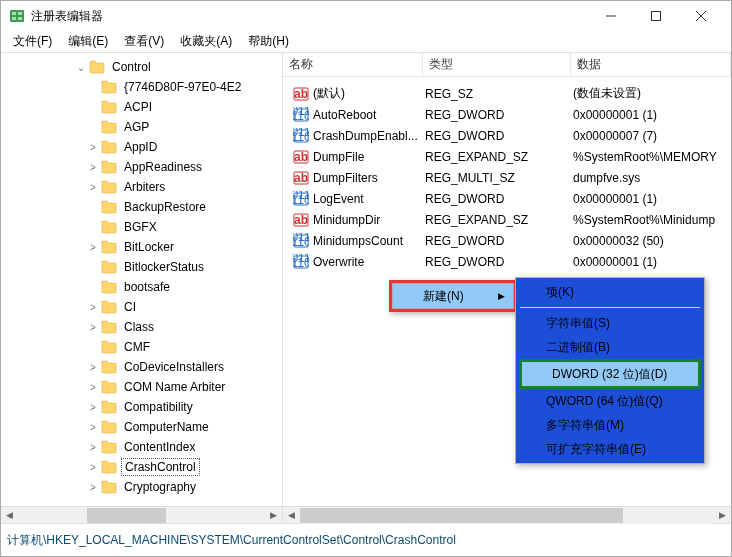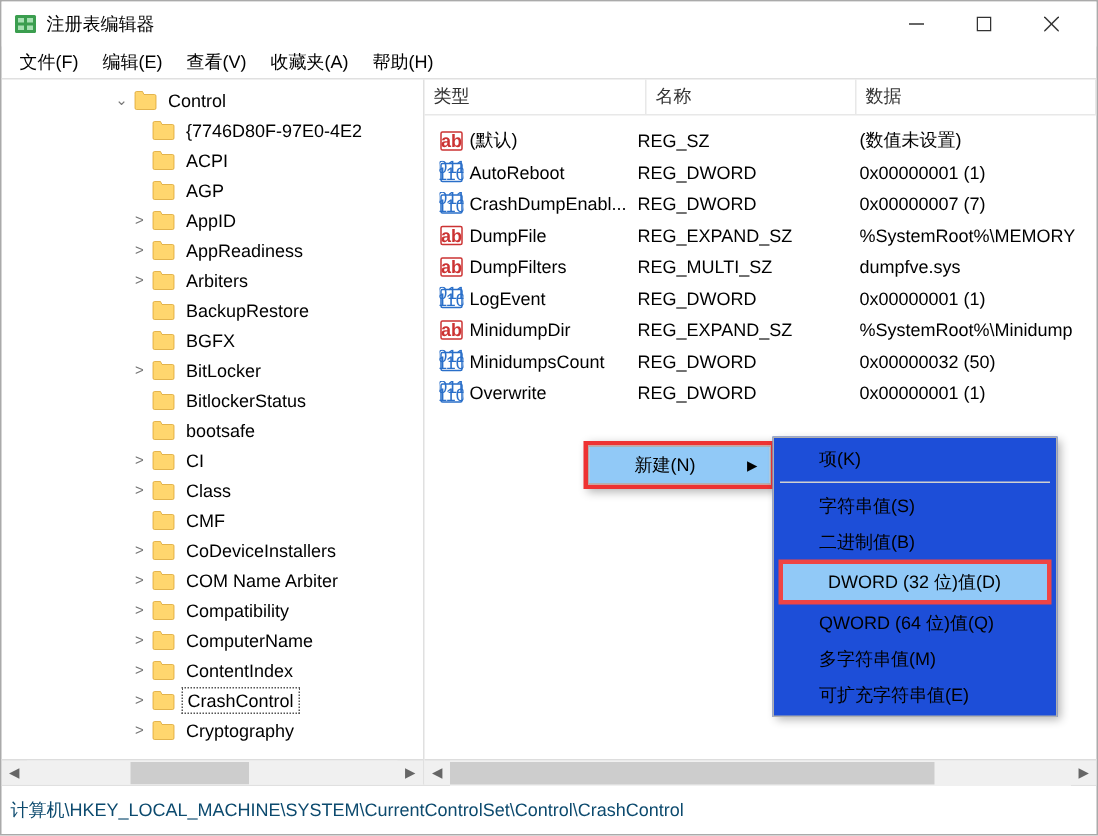--- a/index.html
+++ b/index.html
@@ -31,31 +31,31 @@
 .col-name { width: 140px; }
 .col-type { width: 148px; }
 .col-data { flex: 1; }
 .list-body { flex: 1; overflow: hidden; position: relative; }
 .row { display: flex; align-items: center; height: 21px; }
 .cell { padding: 0 6px; white-space: nowrap; overflow: hidden; margin-top: 12px; }
 .val-icon { width: 16px; height: 16px; margin-left: 4px; margin-right: 4px; flex-shrink: 0; }
 .cell-name { width: 136px; display: flex; align-items: center; }
 .cell-type { width: 148px; }
 .cell-data { flex: 1; }
-.ctx-container { position: absolute; left: 106px; top: 241px; z-index: 50; }
+.ctx-container { position: absolute; left: 106px; top: 227px; z-index: 50; }
 .ctx-parent { border: 3px solid #e33; padding: 0; background: #f2f2f2; box-shadow: 2px 2px 6px rgba(0,0,0,.3); }
 .ctx-parent-inner { border: 1px solid #b0b0b0; width: 122px; }
 .ctx-item { height: 24px; display: flex; align-items: center; padding: 0 24px 0 30px; position: relative; }
 .ctx-item.hl { background: #91c9f7; }
 .ctx-item .arrow-r { position: absolute; right: 8px; font-size: 9px; }
 .ctx-sub { position: absolute; left: 126px; top: -3px; background: #1d4ed8; border: 1px solid #b0b0b0; box-shadow: 2px 2px 6px rgba(0,0,0,.3); width: 190px; padding: 2px 0; }
 .ctx-sub .ctx-item { height: 24px; }
 .ctx-sub .sep { height: 1px; background: #d0d0d0; margin: 3px 4px; }
 .ctx-sub .boxed { margin: 0 3px; }
-.red-box { border: 3px solid #ef4444; }
+.red-box { border: 3px solid #15803d; }
 .statusbar { height: 22px; border-top: 1px solid #e0e0e0; display: flex; align-items: center; padding: 16px 6px; color: #0c4a6e; }
 </style>
 </head>
 <body>
 
 <div class="titlebar">
   <svg class="titlebar-icon" viewBox="0 0 16 16">
     <rect x="1" y="2" width="14" height="12" fill="#3b9e4f" rx="1"></rect>
     <rect x="3" y="4" width="4" height="3" fill="#a7e0b3"></rect>
     <rect x="3" y="9" width="4" height="3" fill="#a7e0b3"></rect>
@@ -256,22 +256,22 @@
       <div class="arrow">◀</div>
       <div class="track">
           <div class="thumb" style="left:28%; width:32%;"></div>
         </div>
       <div class="arrow">▶</div>
     </div>
   </div>
 
   <div class="list-pane">
     <div class="list-header">
+      <div class="col-h col-name">名称</div>
       <div class="col-h col-type">类型</div>
-      <div class="col-h col-name">名称</div>
       <div class="col-h col-data">数据</div>
     </div>
     <div class="list-body" id="list-body">
         <div class="row">
           <div class="cell cell-name">
             <svg class="val-icon" viewBox="0 0 16 16">
               <rect x="1" y="2" width="14" height="12" fill="#fff" stroke="#c33" stroke-width="1" rx="1"></rect>
               <text x="8" y="12" text-anchor="middle" font-size="9" fill="#c33" font-weight="bold">ab</text>
             </svg>
             <span>(默认)</span>

